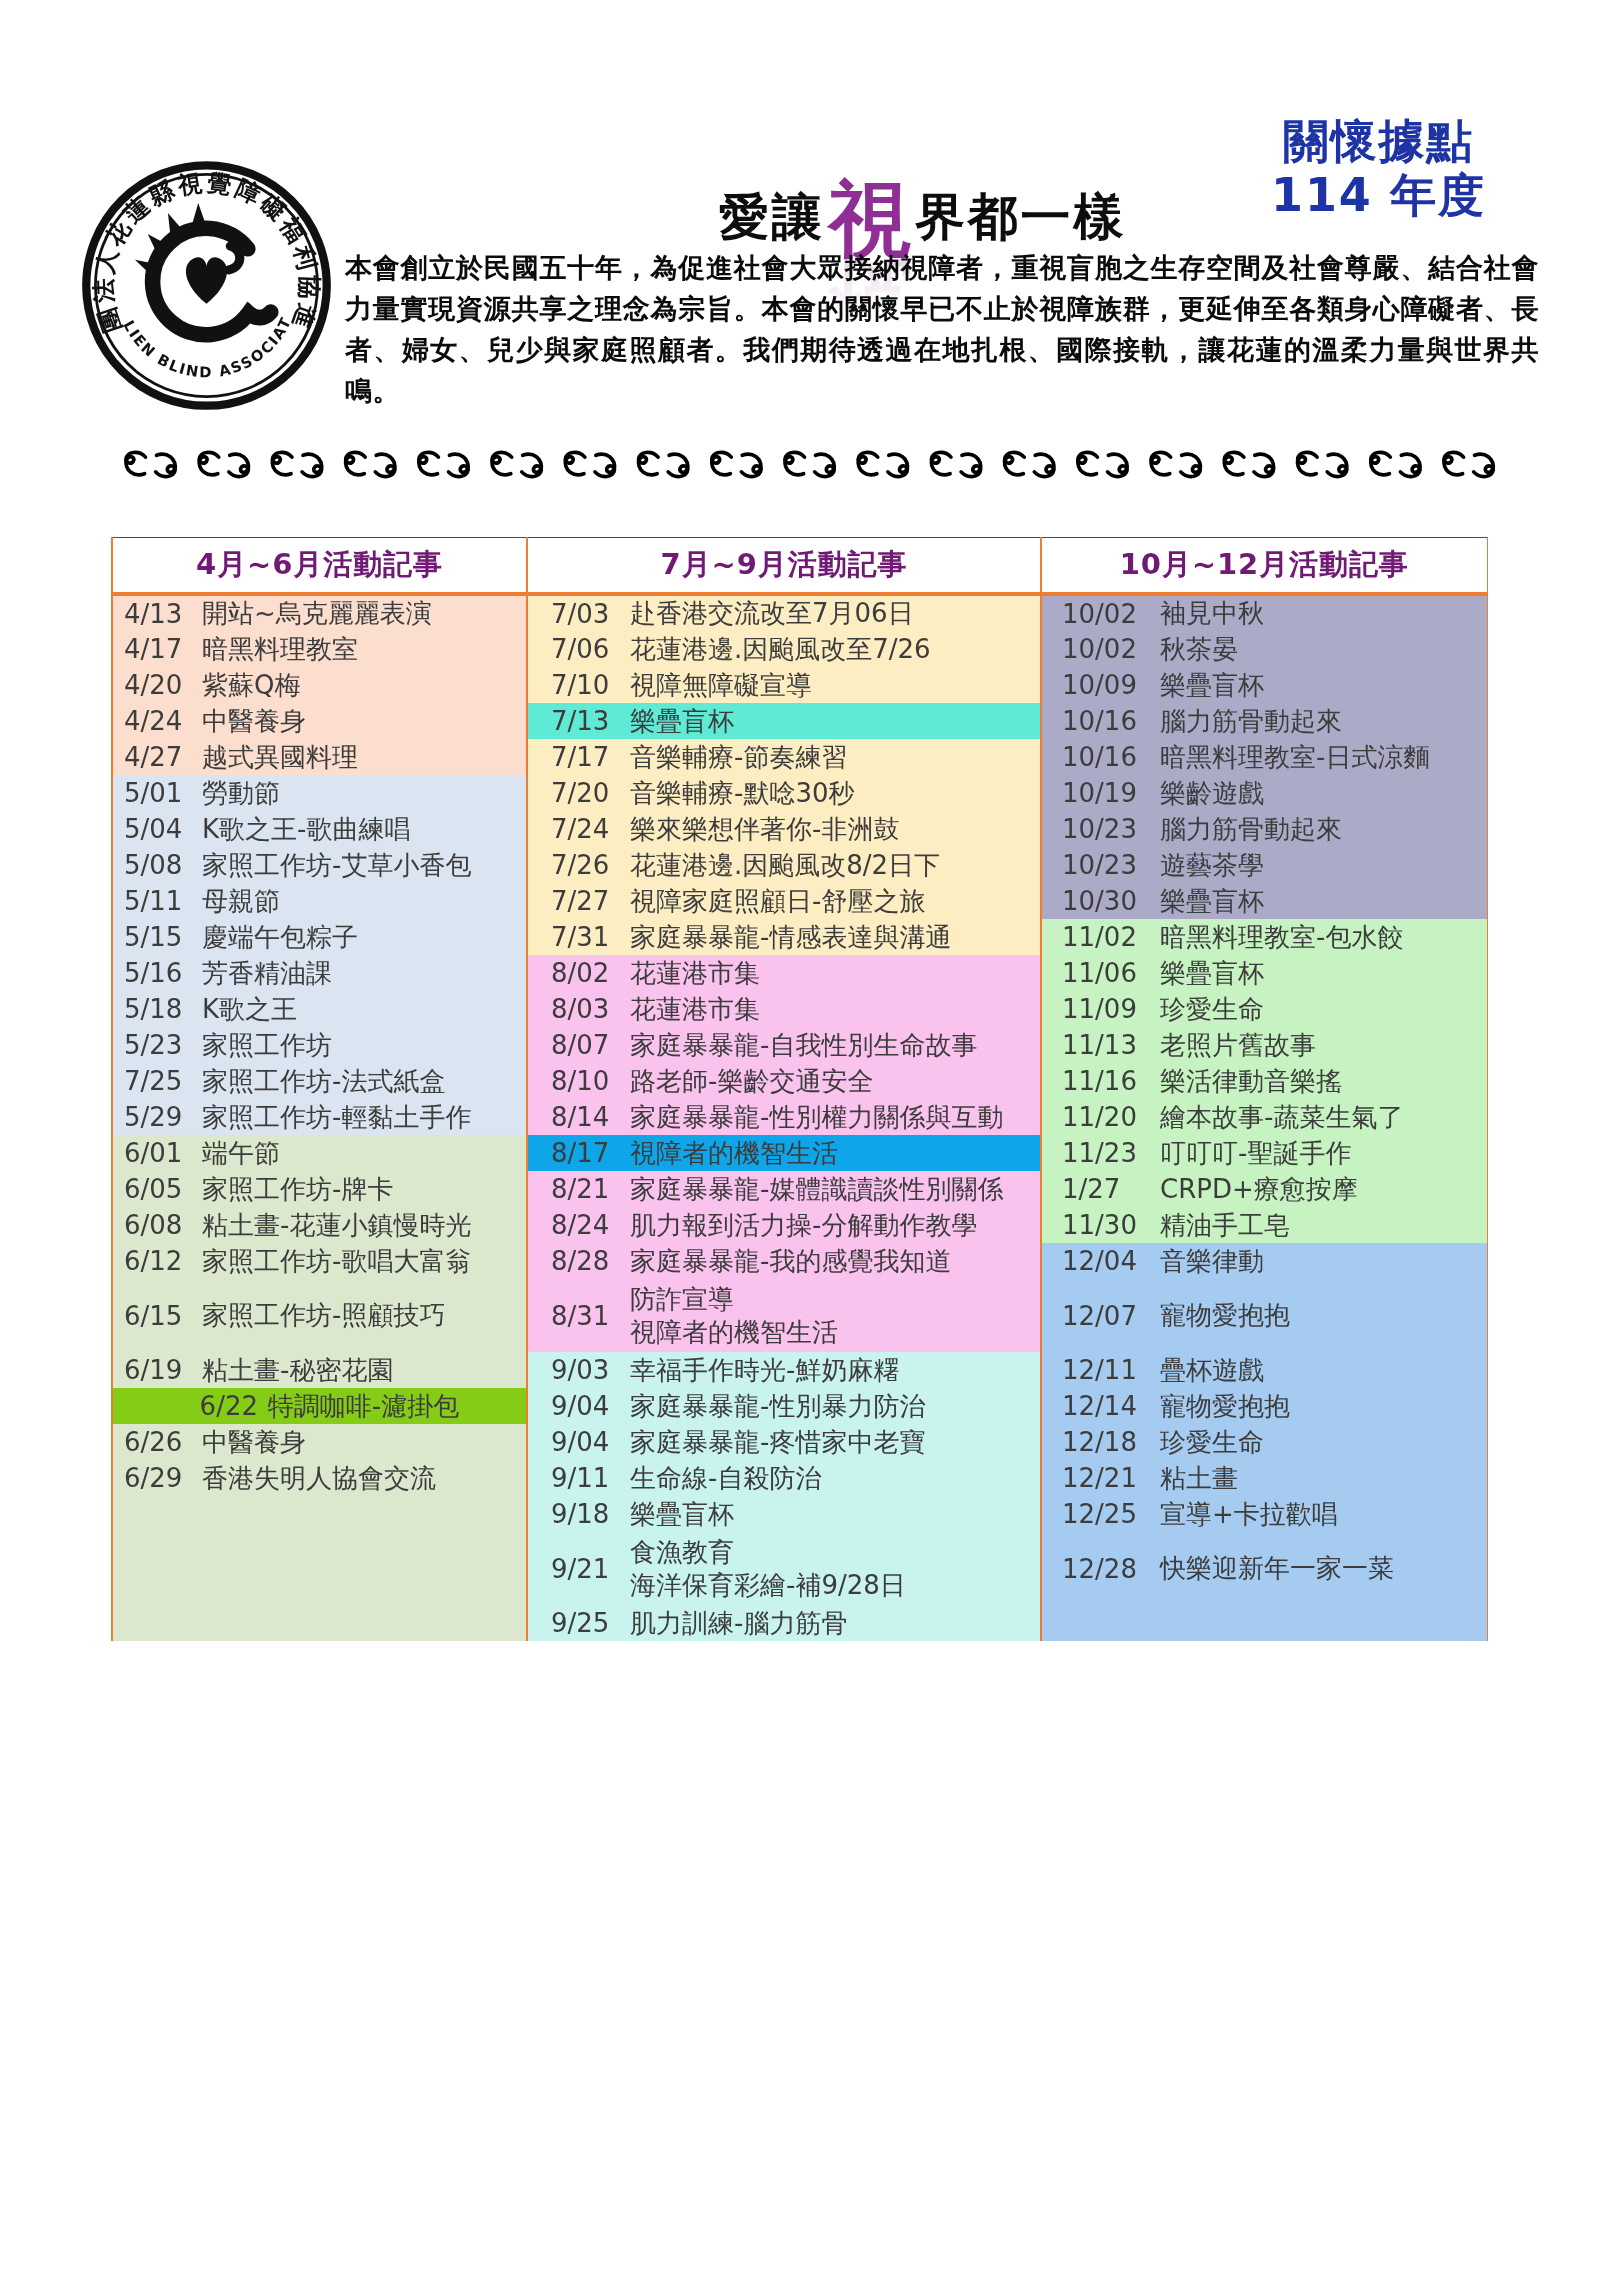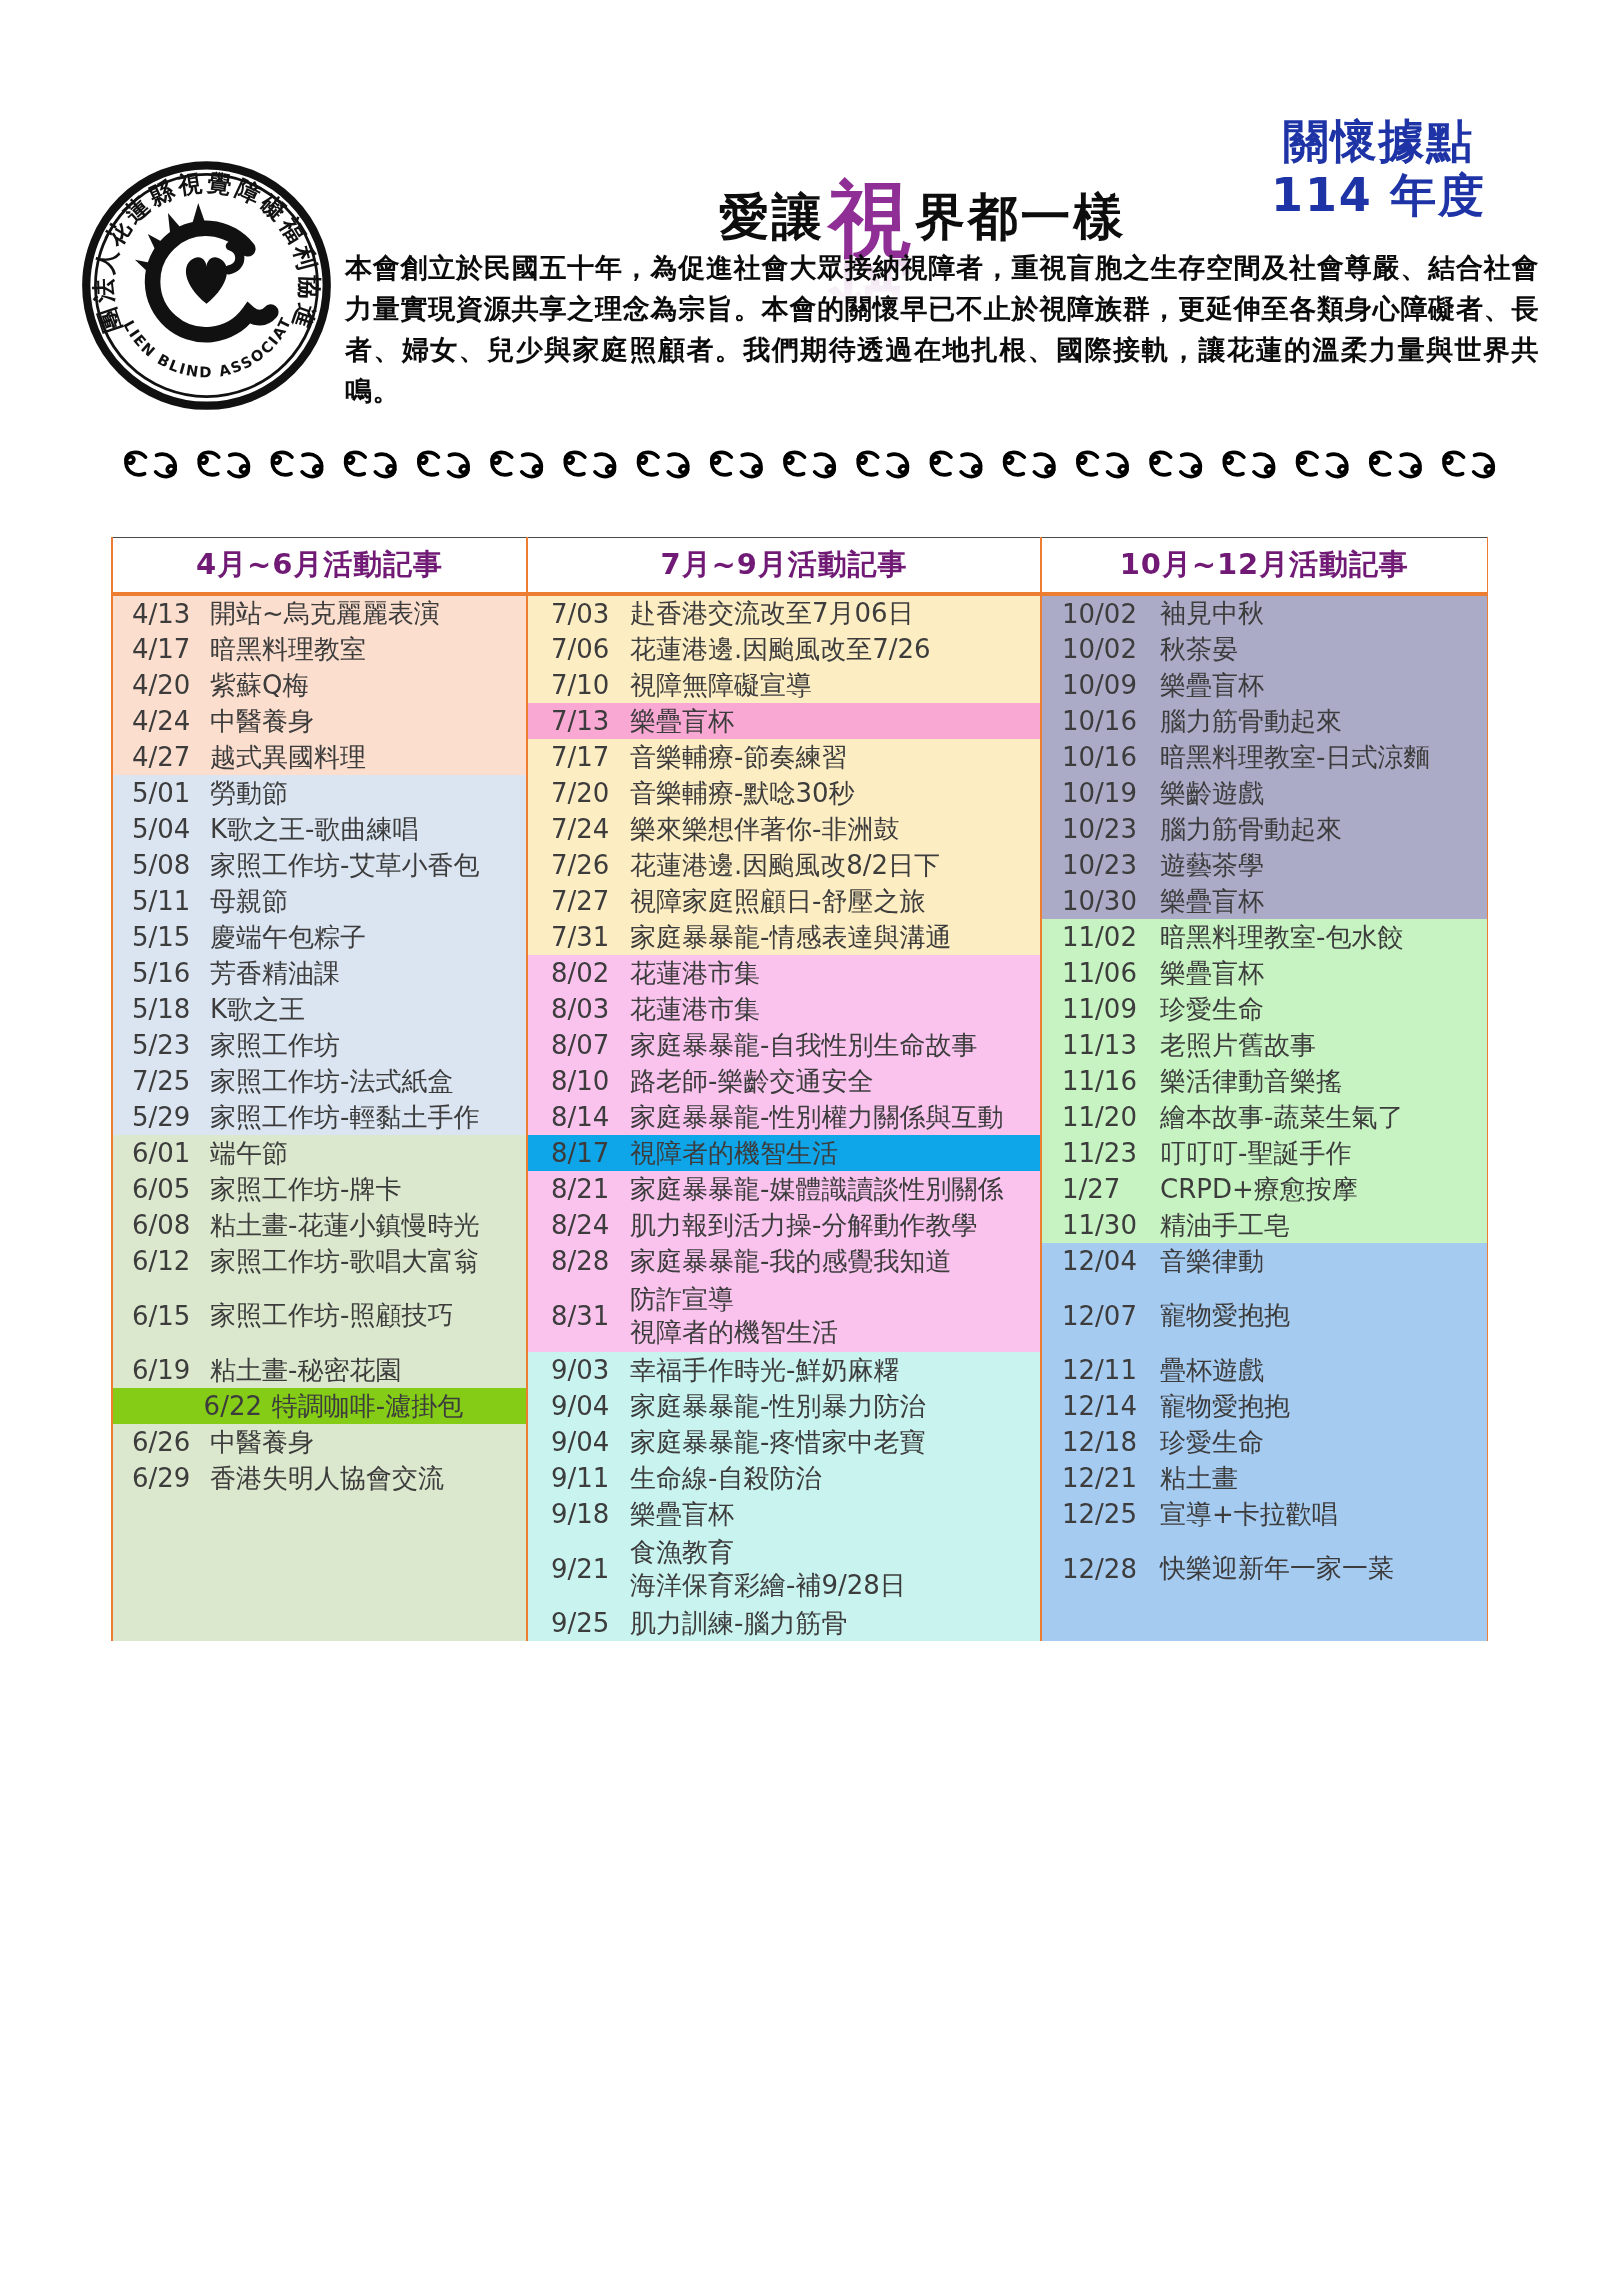--- a/index.html
+++ b/index.html
@@ -51,21 +51,21 @@
   table.events th{
     height:52px;background:#ffffff;color:#701a75;font-size:29px;font-weight:700;
     text-align:center;vertical-align:middle;
     border-bottom:4.6px solid var(--accent,#ED7D31);letter-spacing:0.9px;
   }
   table.events th.c2,table.events th.c3,
   table.events td.c2,table.events td.c3{border-left:2.8px solid var(--accent,#ED7D31);}
   table.events tbody tr{height:36px;}
   table.events tbody tr.tall{height:73px;}
   table.events td{vertical-align:middle;white-space:nowrap;overflow:hidden;}
-  table.events td.c1{padding-left:19px;margin-left:8px;}
+  table.events td.c1{padding-left:11px;margin-left:8px;}
   table.events td.c2{padding-left:23px;}
   table.events td.c3{padding-left:20px;}
   .date{display:inline-block;vertical-align:middle;}
   td.c1 .date{width:78px;}
   td.c2 .date{width:79px;}
   td.c3 .date{width:98px;}
   .label{display:inline-block;vertical-align:middle;white-space:pre-line;line-height:33px;}
 </style>
 </head>
 <body>
@@ -165,21 +165,21 @@
           <td class="c2" style="background-color: rgb(253, 237, 195);"><span class="date">7/06</span><span class="label">花蓮港邊.因颱風改至7/26</span></td>
           <td class="c3" style="background-color: rgb(171, 171, 200);"><span class="date">10/02</span><span class="label">秋茶晏</span></td>
         </tr>
         <tr>
           <td class="c1" style="background-color: rgb(251, 222, 205);"><span class="date">4/20</span><span class="label">紫蘇Q梅</span></td>
           <td class="c2" style="background-color: rgb(253, 237, 195);"><span class="date">7/10</span><span class="label">視障無障礙宣導</span></td>
           <td class="c3" style="background-color: rgb(171, 171, 200);"><span class="date">10/09</span><span class="label">樂疊盲杯</span></td>
         </tr>
         <tr>
           <td class="c1" style="background-color: rgb(251, 222, 205);"><span class="date">4/24</span><span class="label">中醫養身</span></td>
-          <td class="c2" style="background-color: #f9a8d4; margin-left: 40px;"><span class="date">7/13</span><span class="label">樂疊盲杯</span></td>
+          <td class="c2" style="background-color: #5eead4; margin-left: 40px;"><span class="date">7/13</span><span class="label">樂疊盲杯</span></td>
           <td class="c3" style="background-color: rgb(171, 171, 200);"><span class="date">10/16</span><span class="label">腦力筋骨動起來</span></td>
         </tr>
         <tr>
           <td class="c1" style="background-color: rgb(251, 222, 205);"><span class="date">4/27</span><span class="label">越式異國料理</span></td>
           <td class="c2" style="background-color: rgb(253, 237, 195);"><span class="date">7/17</span><span class="label">音樂輔療-節奏練習</span></td>
           <td class="c3" style="background-color: rgb(171, 171, 200);"><span class="date">10/16</span><span class="label">暗黑料理教室-日式涼麵</span></td>
         </tr>
         <tr>
           <td class="c1" style="background-color: rgb(219, 229, 241);"><span class="date">5/01</span><span class="label">勞動節</span></td>
           <td class="c2" style="background-color: rgb(253, 237, 195);"><span class="date">7/20</span><span class="label">音樂輔療-默唸30秒</span></td>

